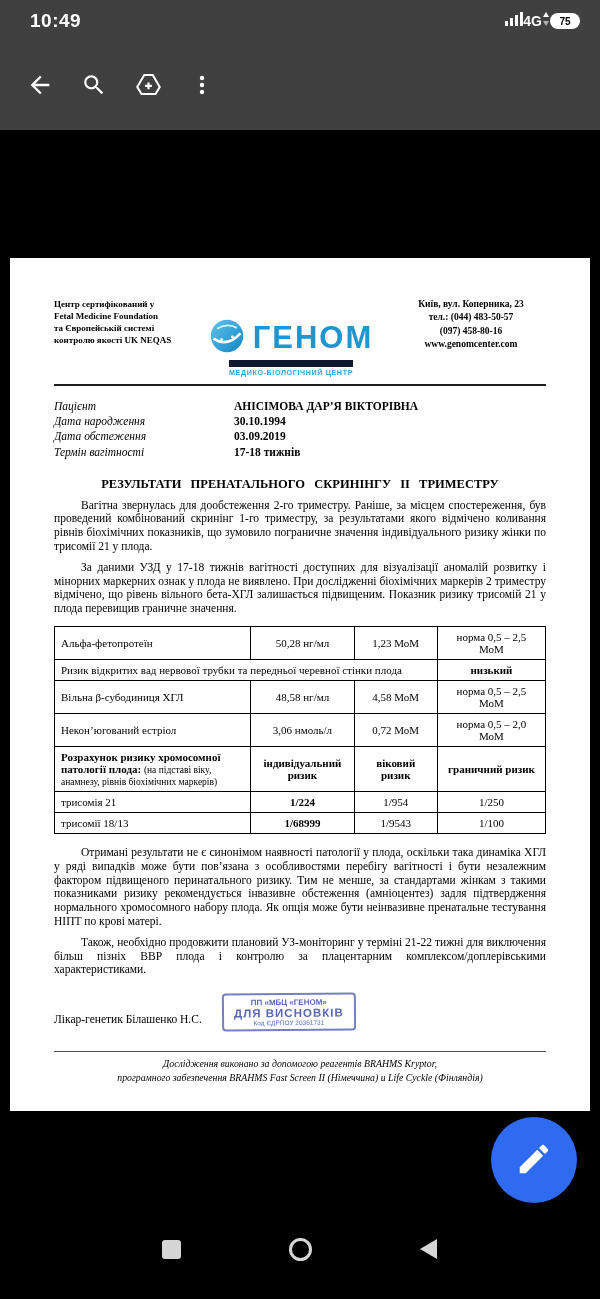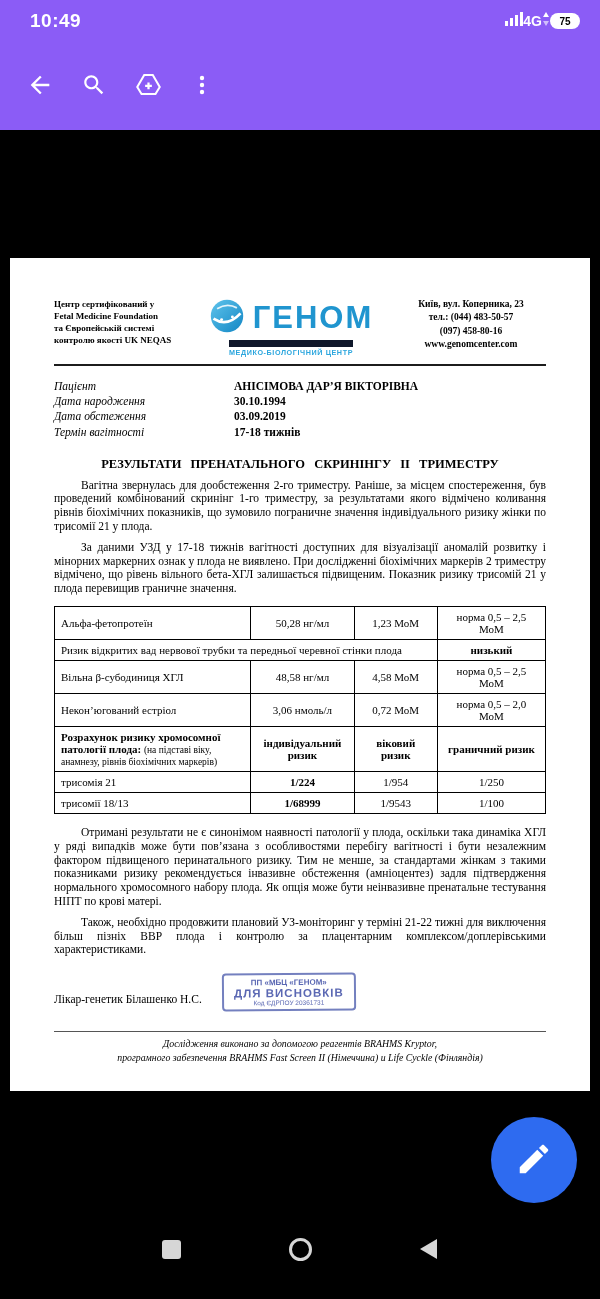--- a/index.html
+++ b/index.html
@@ -1,18 +1,18 @@
 <!DOCTYPE html>
 <html><head>
 <meta charset="utf-8">
 <style>
   * { margin:0; padding:0; box-sizing:border-box; }
   html,body { background:#000; }
   body { font-family:"Liberation Sans", sans-serif; }
-  .screen { position:relative; width:600px; height:1275px; background:#8b5cf6; overflow:hidden; margin:0 auto; }
+  .screen { position:relative; width:600px; height:1275px; background:#404040; overflow:hidden; margin:0 auto; }
 
   
   .status-bar { height:42px; display:flex; align-items:center; justify-content:space-between; padding:0 20px 0 30px; color:#fff; }
   .status-time { font-size:19px; font-weight:700; letter-spacing:.5px; }
   .status-right { display:flex; align-items:center; }
   .net-label { font-size:14px; font-weight:700; }
   .battery-pill { min-width:30px; height:16px; border-radius:8px; background:#fff; color:#000;
                   font-size:10px; font-weight:700; display:flex; align-items:center; justify-content:center; padding:0 6px; }
 
   
@@ -20,21 +20,21 @@
   .icon-btn { width:48px; height:48px; display:flex; align-items:center; justify-content:center; flex:0 0 auto; background:none; border:none; cursor:pointer; }
   .app-title { flex:1 1 auto; font-size:29px; font-weight:500; color:#fff; white-space:nowrap; overflow:hidden; margin-left:10px; }
 
   
   .content { position:absolute; top:130px; bottom:52px; left:0; right:0; background:#000; overflow:hidden; padding:128px 10px 0; }
   .page { width:580px; min-height:818px; margin:0 auto; background:#fff; color:#000;
           font-family:"Liberation Serif", serif; padding:40px 44px 26px; }
 
   .doc-header { display:flex; justify-content:space-between; align-items:flex-start; }
   .hdr-left { width:132px; font-size:9px; font-weight:700; line-height:1.35; }
-  .hdr-center { display:flex; flex-direction:column; align-items:center; margin-top:0; }
+  .hdr-center { display:flex; flex-direction:column; align-items:center; margin-top:20px; }
   .logo-row { display:flex; align-items:center; gap:8px; }
   .logo-name { font-family:"Liberation Sans", sans-serif; font-size:31px; font-weight:700; color:#2095cf; letter-spacing:2px; }
   .logo-sub { font-family:"Liberation Sans", sans-serif; font-size:7.2px; font-weight:700; color:#2ba6de; letter-spacing:.6px; margin-top:2px; border-top:7px solid #0f172a; padding-top:1px; }
   .hdr-right { width:150px; font-size:9.5px; font-weight:700; line-height:1.4; text-align:center; }
   .hdr-rule { border:none; border-top:2px solid #1c1c1c; margin-top:7px; }
 
   .patient { margin-top:13px; font-size:11.5px;font-family:Liberation Serif, serif; }
   .patient-row { display:flex; line-height:1.32; }
   .patient-label { width:180px; font-style:italic; }
   .patient-value { font-weight:700; }

